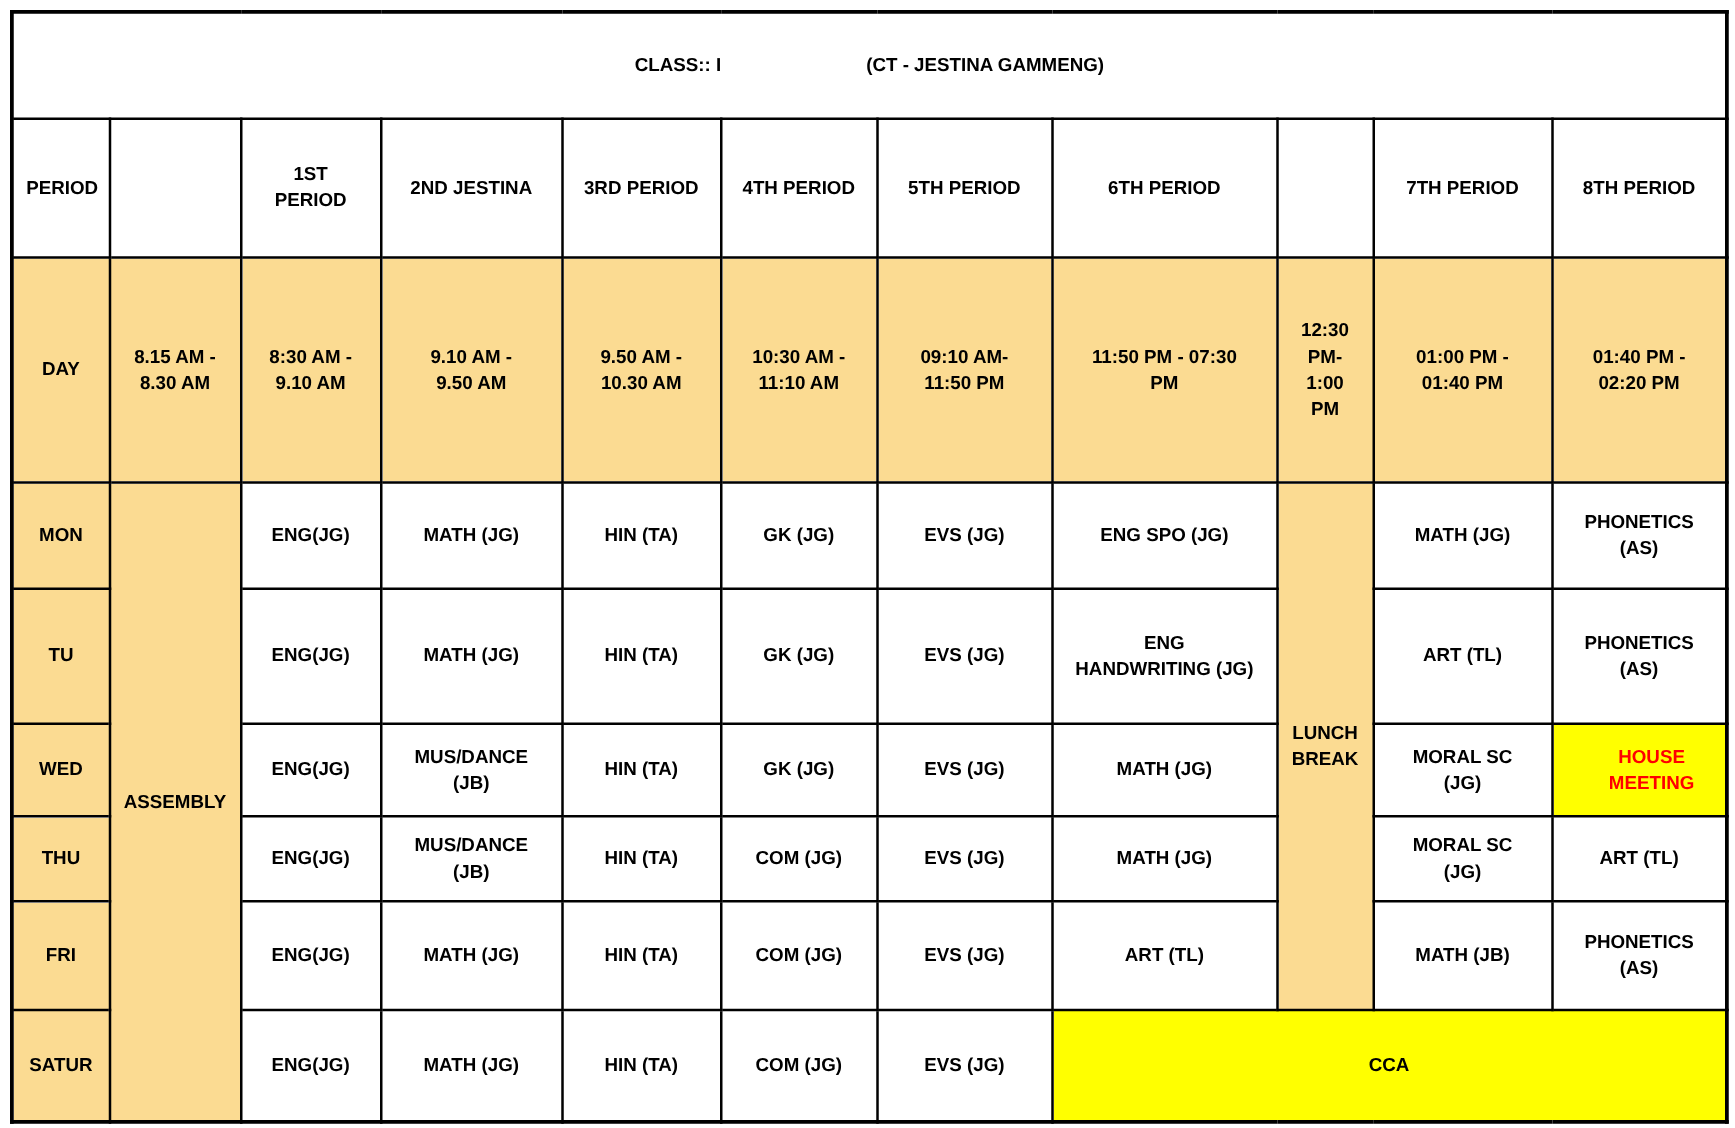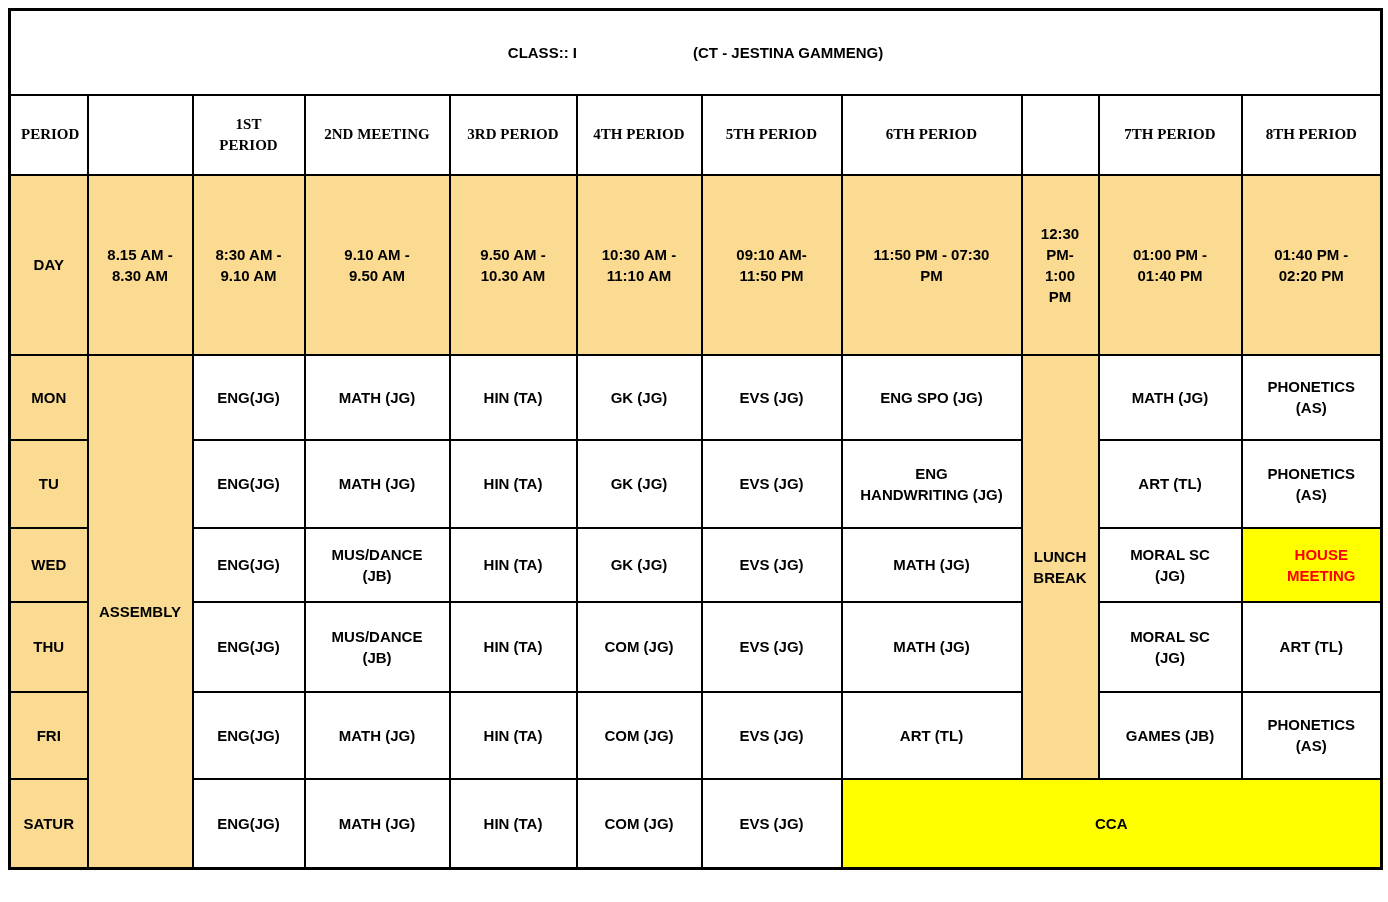--- a/index.html
+++ b/index.html
@@ -16,26 +16,26 @@
     text-align: center; vertical-align: middle;
     font-weight: bold; font-size: 15px; line-height: 1.4;
     color: #000000; padding: 2px 10px; white-space: pre-line;
     overflow: hidden; box-sizing: border-box;
   }
   .tan    { background: var(--tan, #FBDB92); }
   .yellow { background: var(--yellow, #FFFF00); }
   .red    { color: var(--red, #FF0000); padding-left: 30px; }
 
   tr.r-title  { height: 85px; }
-  tr.r-head   { height: 80px; font-family: Liberation Serif, serif; }
+  tr.r-head   { height: 111px; }
   tr.r-time   { height: 180px; }
   tr.r-mon    { height: 85px; margin-top: 28px; }
-  tr.r-tu     { height: 88px; }
+  tr.r-tu     { height: 108px; }
   tr.r-wed    { height: 74px; }
-  tr.r-thu    { height: 90px; }
+  tr.r-thu    { height: 68px; }
   tr.r-fri    { height: 87px; }
   tr.r-sat    { height: 90px; }
 
   td.title-cell { white-space: normal; }
   td.title-cell .class-part { margin-right: 116px; }
 </style>
 </head>
 <body>
 
 <div class="sheet">
@@ -59,21 +59,21 @@
       <td class="title-cell" colspan="11">
         <span class="class-part">CLASS::  I</span><span>(CT - JESTINA GAMMENG)</span>
       </td>
     </tr>
 
     <tr class="r-head">
       <td>PERIOD</td>
       <td></td>
       <td>1ST
 PERIOD</td>
-      <td>2ND MEETING</td>
+      <td>2ND JESTINA</td>
       <td>3RD PERIOD</td>
       <td>4TH PERIOD</td>
       <td>5TH PERIOD</td>
       <td>6TH PERIOD</td>
       <td></td>
       <td>7TH PERIOD</td>
       <td>8TH PERIOD</td>
     </tr>
 
     <tr class="r-time">
@@ -162,21 +162,21 @@
     </tr>
 
     <tr class="r-fri">
       <td class="tan">FRI</td>
       <td>ENG(JG)</td>
       <td>MATH (JG)</td>
       <td>HIN (TA)</td>
       <td>COM (JG)</td>
       <td>EVS (JG)</td>
       <td>ART (TL)</td>
-      <td>GAMES (JB)</td>
+      <td>MATH (JB)</td>
       <td>PHONETICS
 (AS)</td>
     </tr>
 
     <tr class="r-sat">
       <td class="tan">SATUR</td>
       <td>ENG(JG)</td>
       <td>MATH (JG)</td>
       <td>HIN (TA)</td>
       <td>COM (JG)</td>

